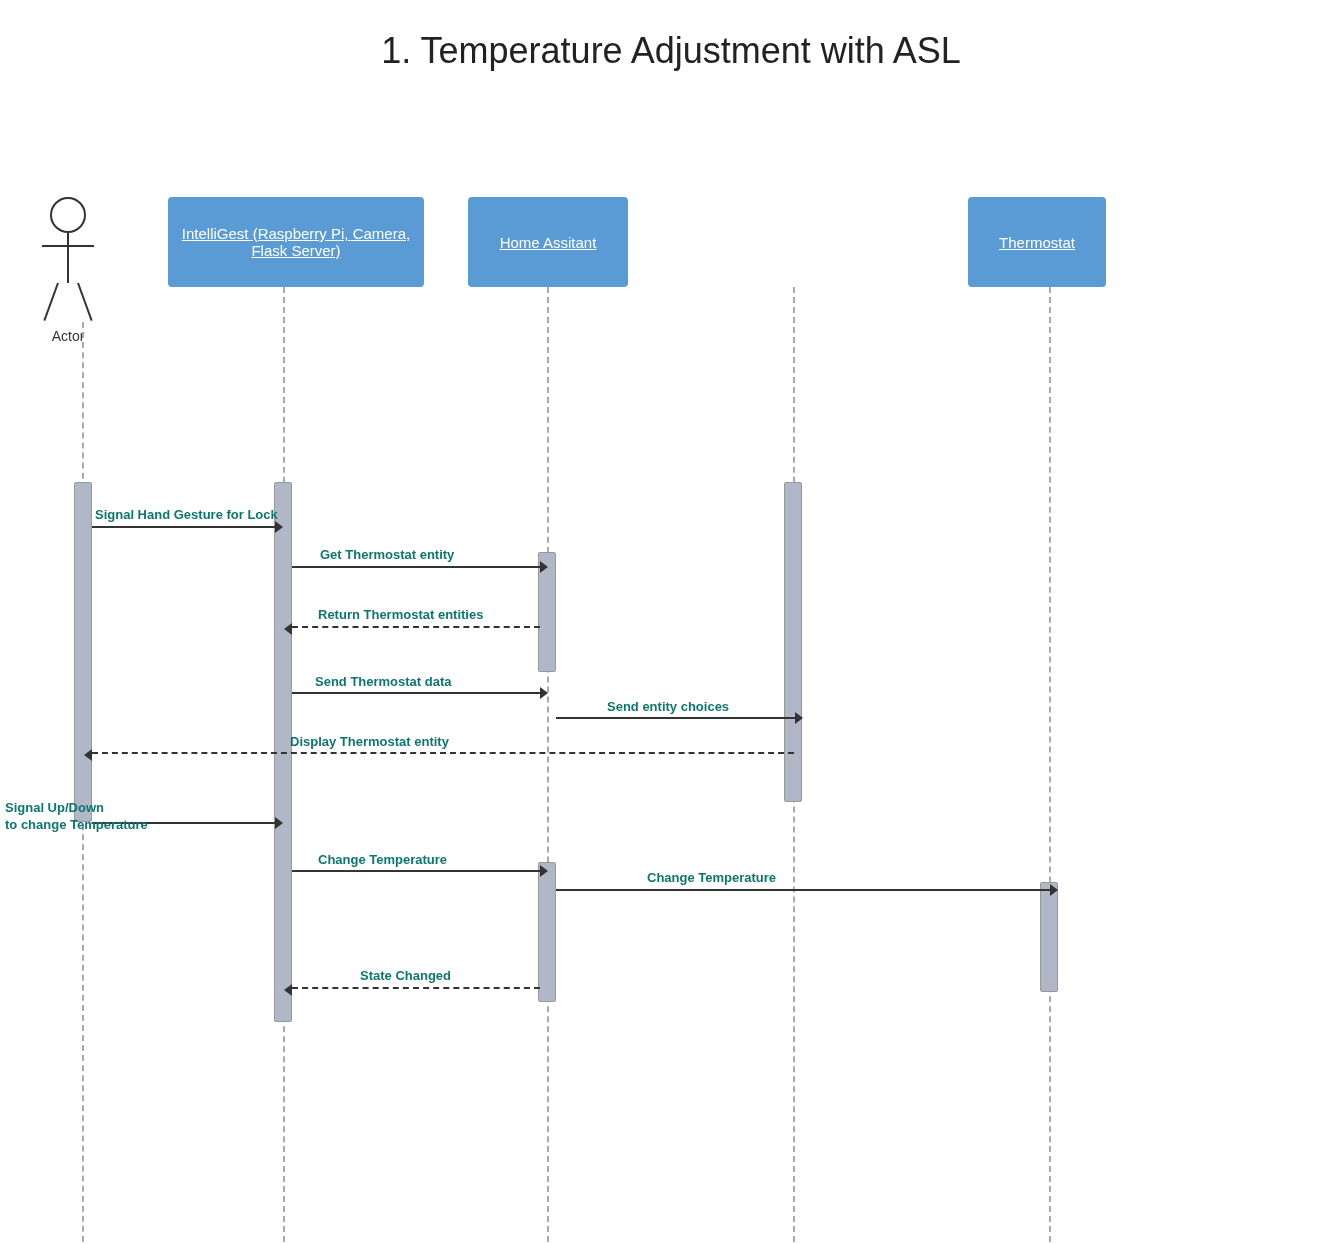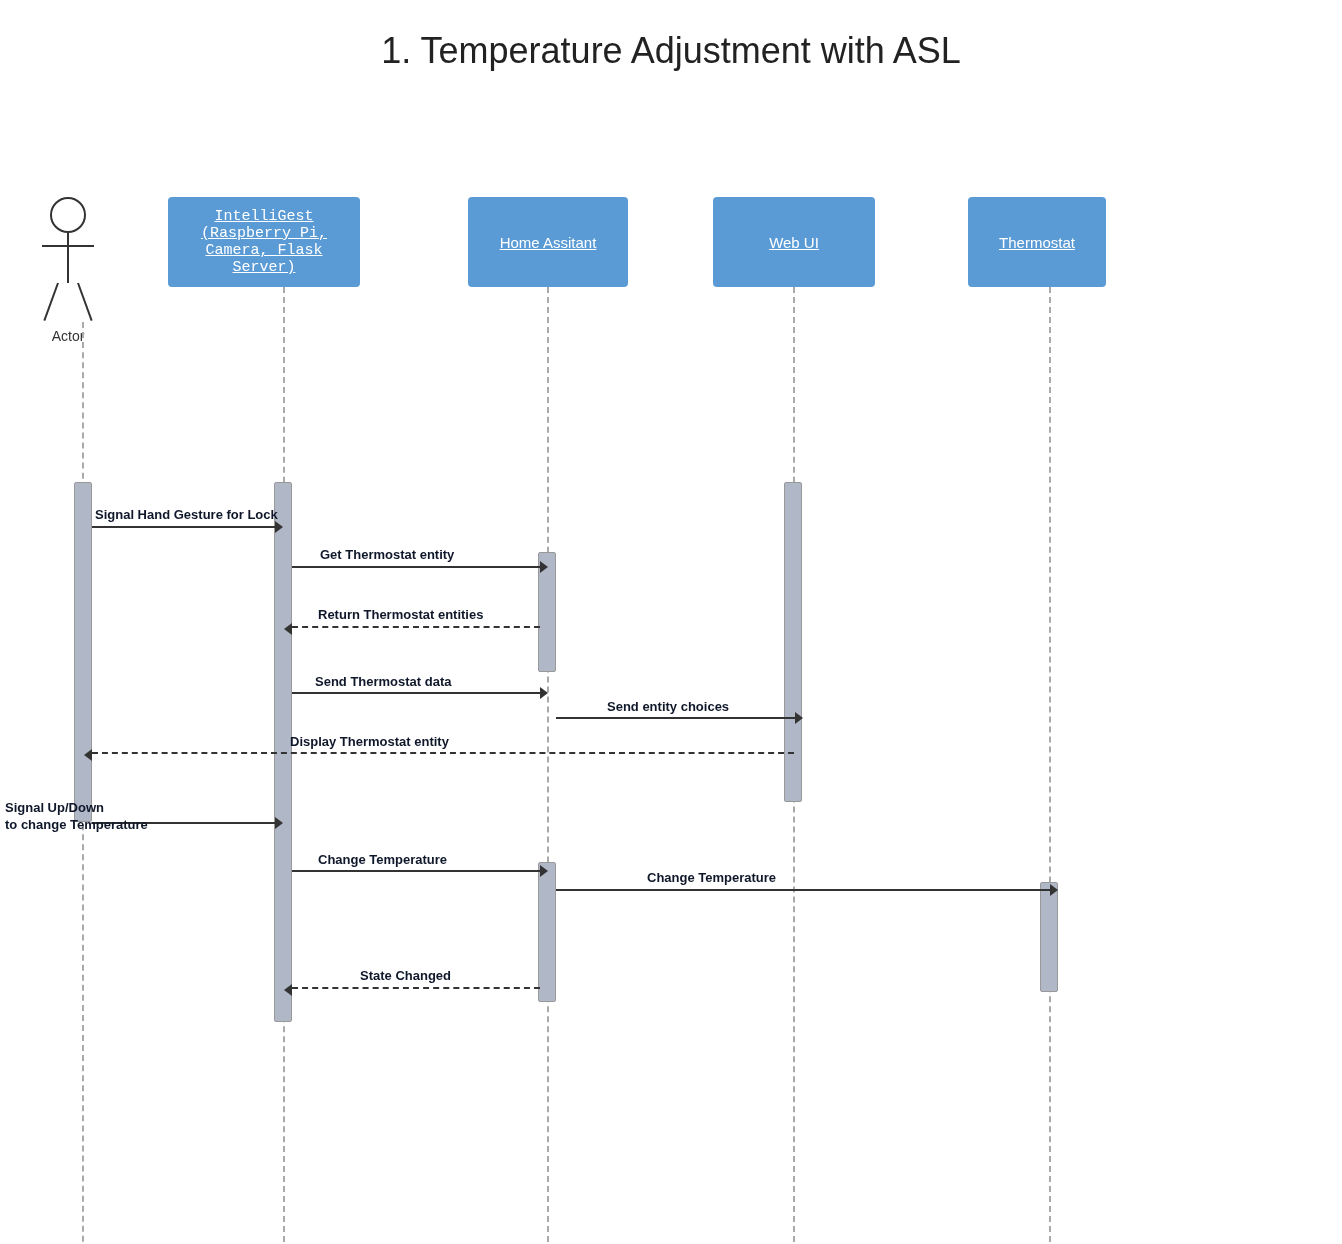--- a/index.html
+++ b/index.html
@@ -118,21 +118,21 @@
       background: #333;
     }
     .arrow.dashed {
       background: transparent;
       border-top: 2px dashed #333;
     }
     .arrow-label {
       position: absolute;
       font-size: 13px;
       font-weight: bold;
-      color: #0f172a;
+      color: #0f766e;
       white-space: nowrap;
     }
     
     .arrowhead-right::after {
       content: '';
       position: absolute;
       right: -8px;
       top: -5px;
       border-top: 6px solid transparent;
       border-bottom: 6px solid transparent;
@@ -159,31 +159,28 @@
   <div class="actor-figure" style="left:50px; top:105px;">
     <div class="actor-head"></div>
     <div class="actor-body">
       <div class="actor-arms"></div>
       <div class="actor-leg-left"></div>
       <div class="actor-leg-right"></div>
     </div>
     <div class="actor-label">Actor</div>
   </div>
 
-  <div class="lifeline-box" style="left:168px; top:105px; width:192px; height:90px;font-family:Liberation Mono, monospace;">
+  <div class="lifeline-box" style="left:168px; top:105px; width:256px; height:90px;">
     <a href="#">IntelliGest (Raspberry Pi, Camera, Flask Server)</a>
   </div>
 
   <div class="lifeline-box" style="left:468px; top:105px; width:160px; height:90px;">
     <a href="#">Home Assitant</a>
   </div>
 
-  <div class="lifeline-box" style="left:713px; top:105px; width:162px; height:90px;">
-    <a href="#">Web UI</a>
-  </div>
 
   <div class="lifeline-box" style="left:968px; top:105px; width:138px; height:90px;">
     <a href="#">Thermostat</a>
   </div>
 
   <div class="lifeline-line" style="left:82px; top:230px; height:950px;"></div>
 
   <div class="lifeline-line" style="left:283px; top:195px; height:985px;"></div>
 
   <div class="lifeline-line" style="left:547px; top:195px; height:985px;"></div>

